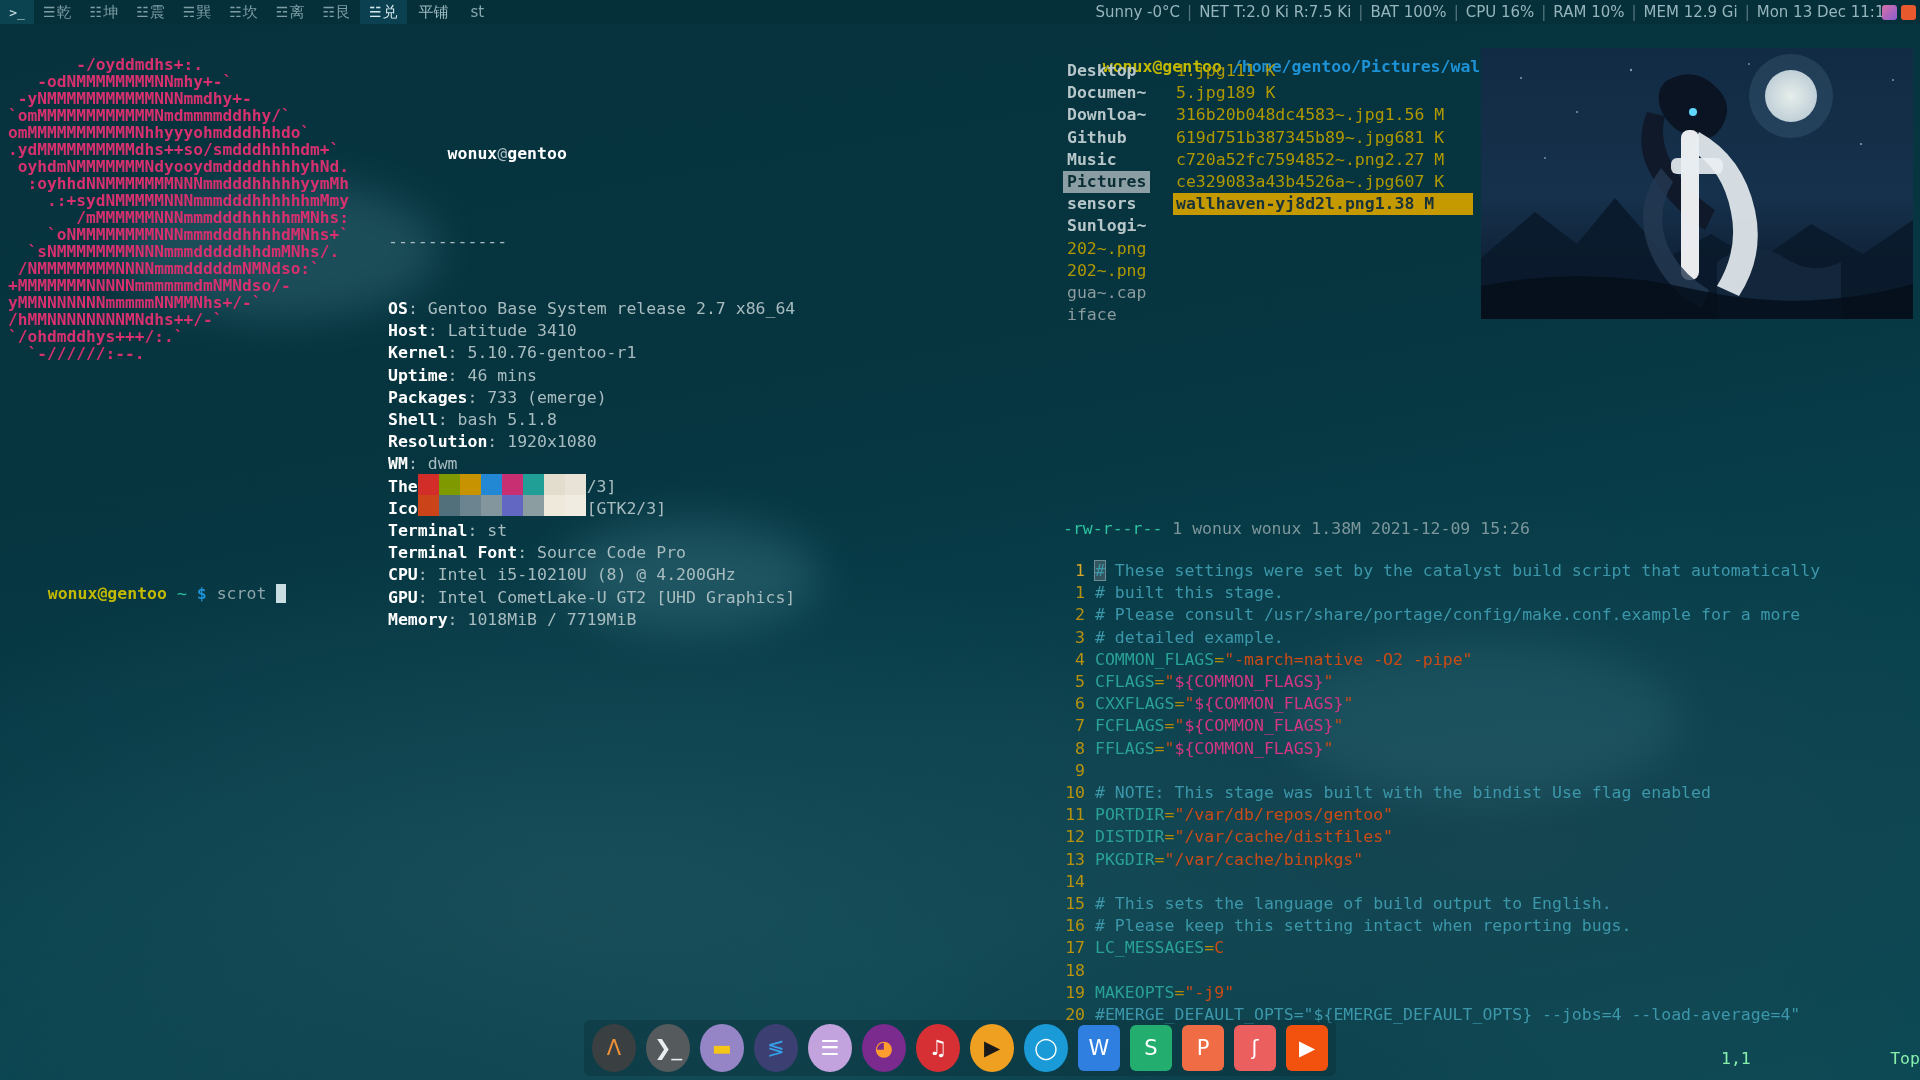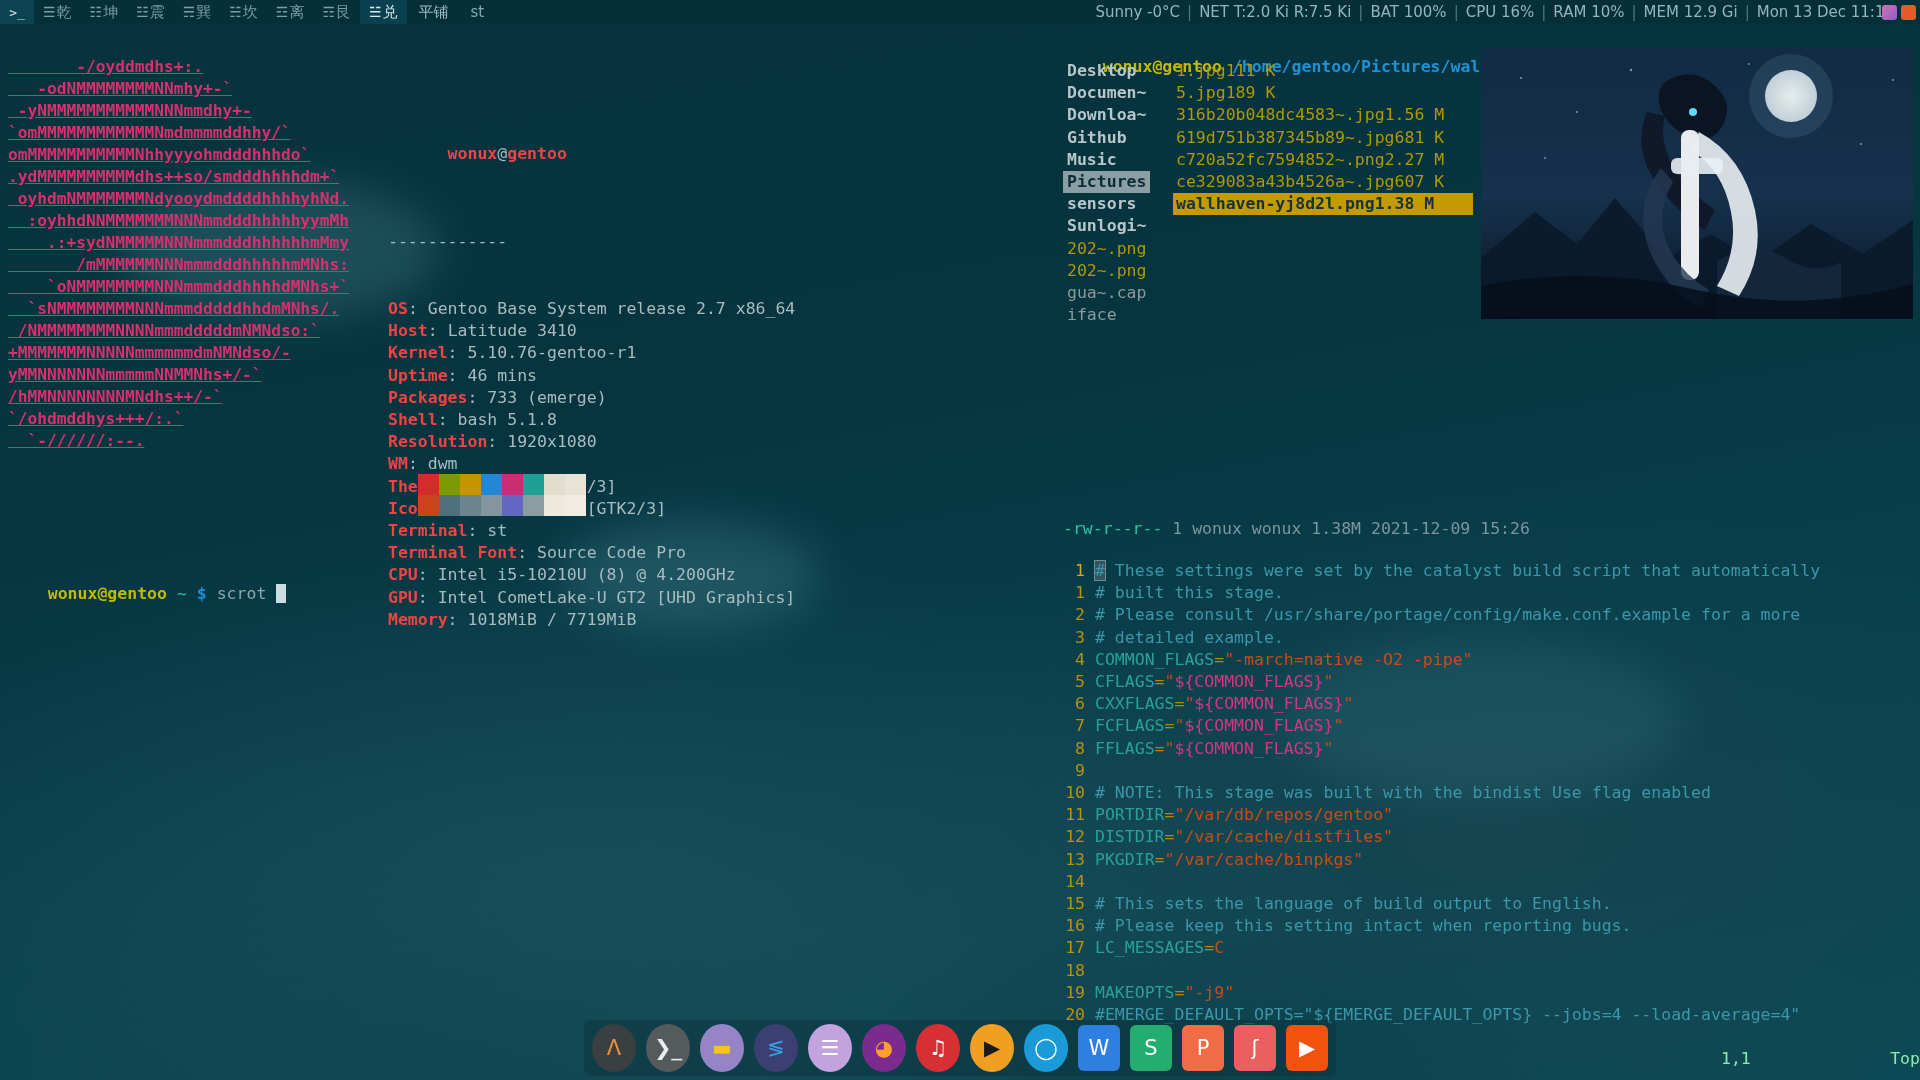--- a/index.html
+++ b/index.html
@@ -45,30 +45,30 @@
     color:#96b4bb; font-size:15px; padding-right:26px; white-space:nowrap;}
   #statusright .sep{ padding:0 7px; color:#55757d;}
   #tray{ position:absolute; right:0; top:0; height:24px; display:flex; align-items:center; gap:4px; padding-right:4px;}
 
   
   .term{ font-family:"DejaVu Sans Mono", monospace; font-size:16.5px; line-height:22.2px; white-space:pre; }
 
   
   #leftterm{ position:absolute; left:0; top:24px; width:1055px; height:1056px; z-index:10;}
   #nf-prompt{ position:absolute; left:8px; top:9px; }
-  #ascii{ position:absolute; left:8px; top:32px; font-size:16.2px; line-height:22px;text-decoration:underline;}
+  #ascii{ position:absolute; left:8px; top:32px; font-size:16.2px; line-height:17px;}
   #nfinfo{ position:absolute; left:388px; top:52px; }
   #palette{ position:absolute; left:418px; top:450px; }
   #palette .prow{ display:flex; }
   #palette .pc{ width:21px; height:21px; }
   #scrotline{ position:absolute; left:8px; top:537px;}
 
   .c-yellow{color:#c3ba00;} .c-green{color:#2fc2a0;} .c-blue{color:#1e92d6;}
   .c-pink{color:#d6306e;} .c-white{color:#a8bcc0;} .c-grey{color:#8ea6ab;}
-  .c-mag{color:#ef4444;} .c-dim{color:#7d969c;}
+  .c-mag{color:#ffffff;} .c-dim{color:#7d969c;}
   .bold{font-weight:bold;}
   .cursor{ background:#c9dde2; color:#06303a;}
 
   
   #ranger{ position:absolute; left:1057px; top:24px; width:863px; height:525px; z-index:10;}
   #rg-title{ position:absolute; left:6px; top:10px; }
   #rg-col1{ position:absolute; left:6px; top:36px; }
   #rg-col1 .ritem{ padding:0 4px; display:block; }
   #rg-col1 .ritem.sel{ background:#8b9ea3; color:#0a2d36; font-weight:bold;}
   #rg-col2{ position:absolute; left:116px; top:36px; }

